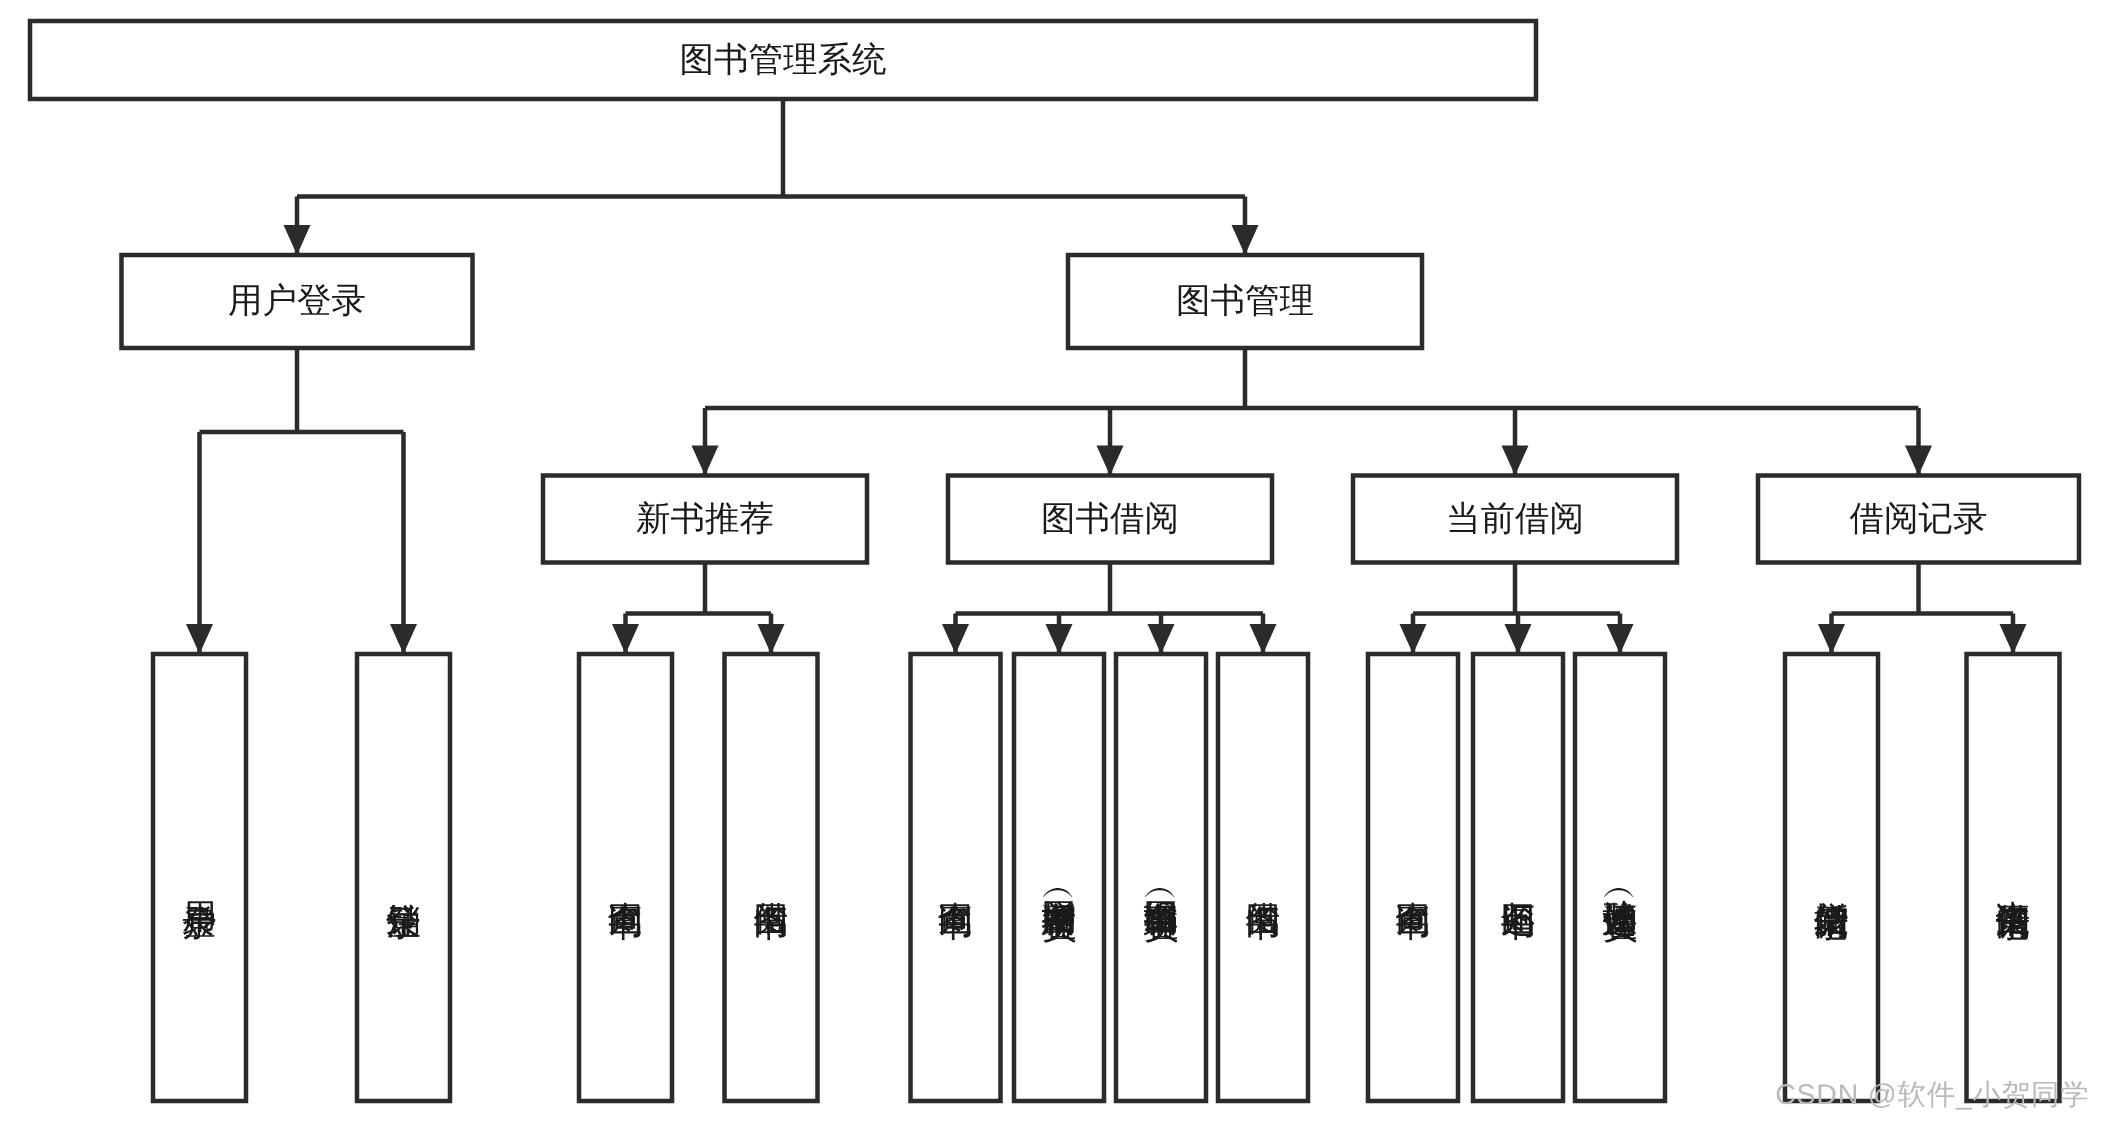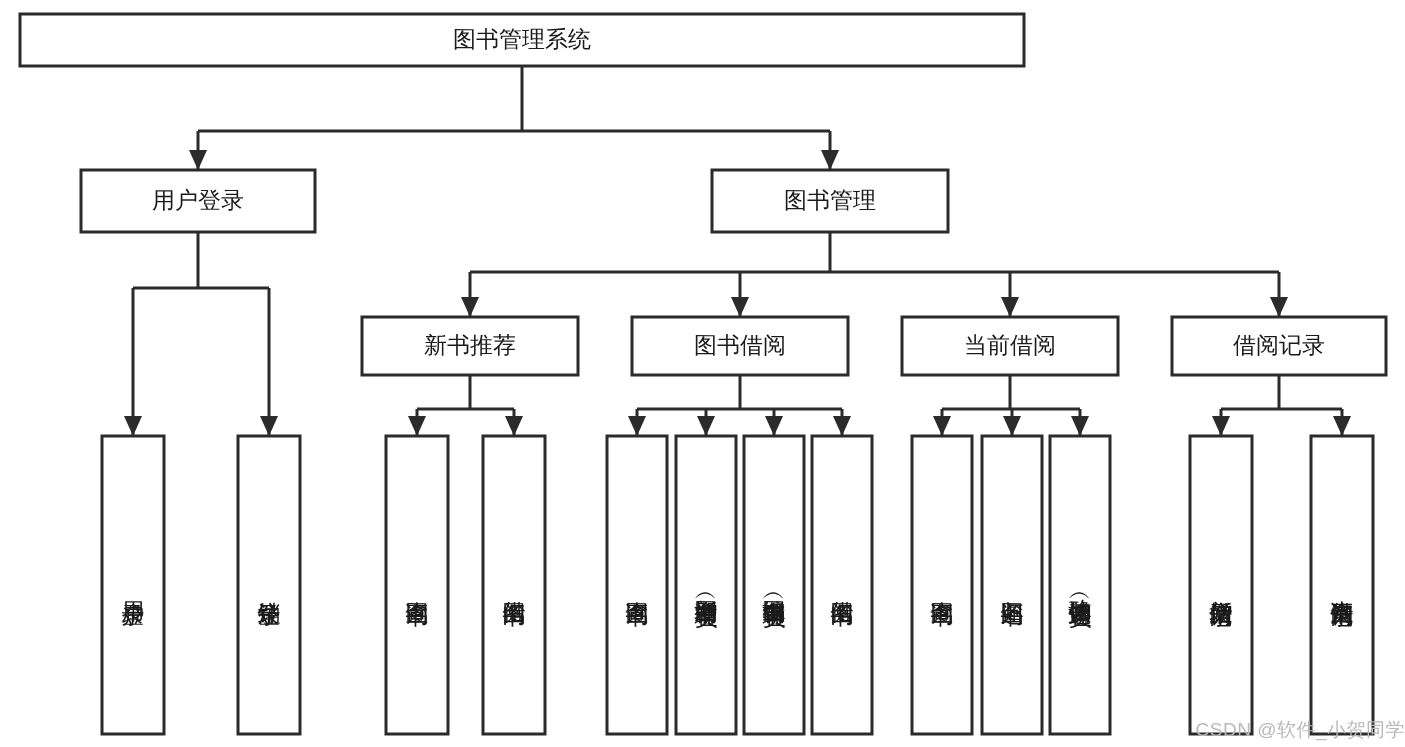--- a/index.html
+++ b/index.html
@@ -58,21 +58,21 @@
     letter-spacing: 1px;
     line-height: 1;
     white-space: nowrap;
     display: flex;
     align-items: center;
     justify-content: center;
     pointer-events: none;
   }
   .watermark {
     position: absolute;
-    right: 0;
+    right: 12px;
     bottom: 4px;
     font-family: "Liberation Sans", "DejaVu Sans", sans-serif;
     font-size: 19px;
     color: #b9b9b9;
     letter-spacing: 0.5px;
     white-space: nowrap;
   }
 </style>
 </head>
 <body>

